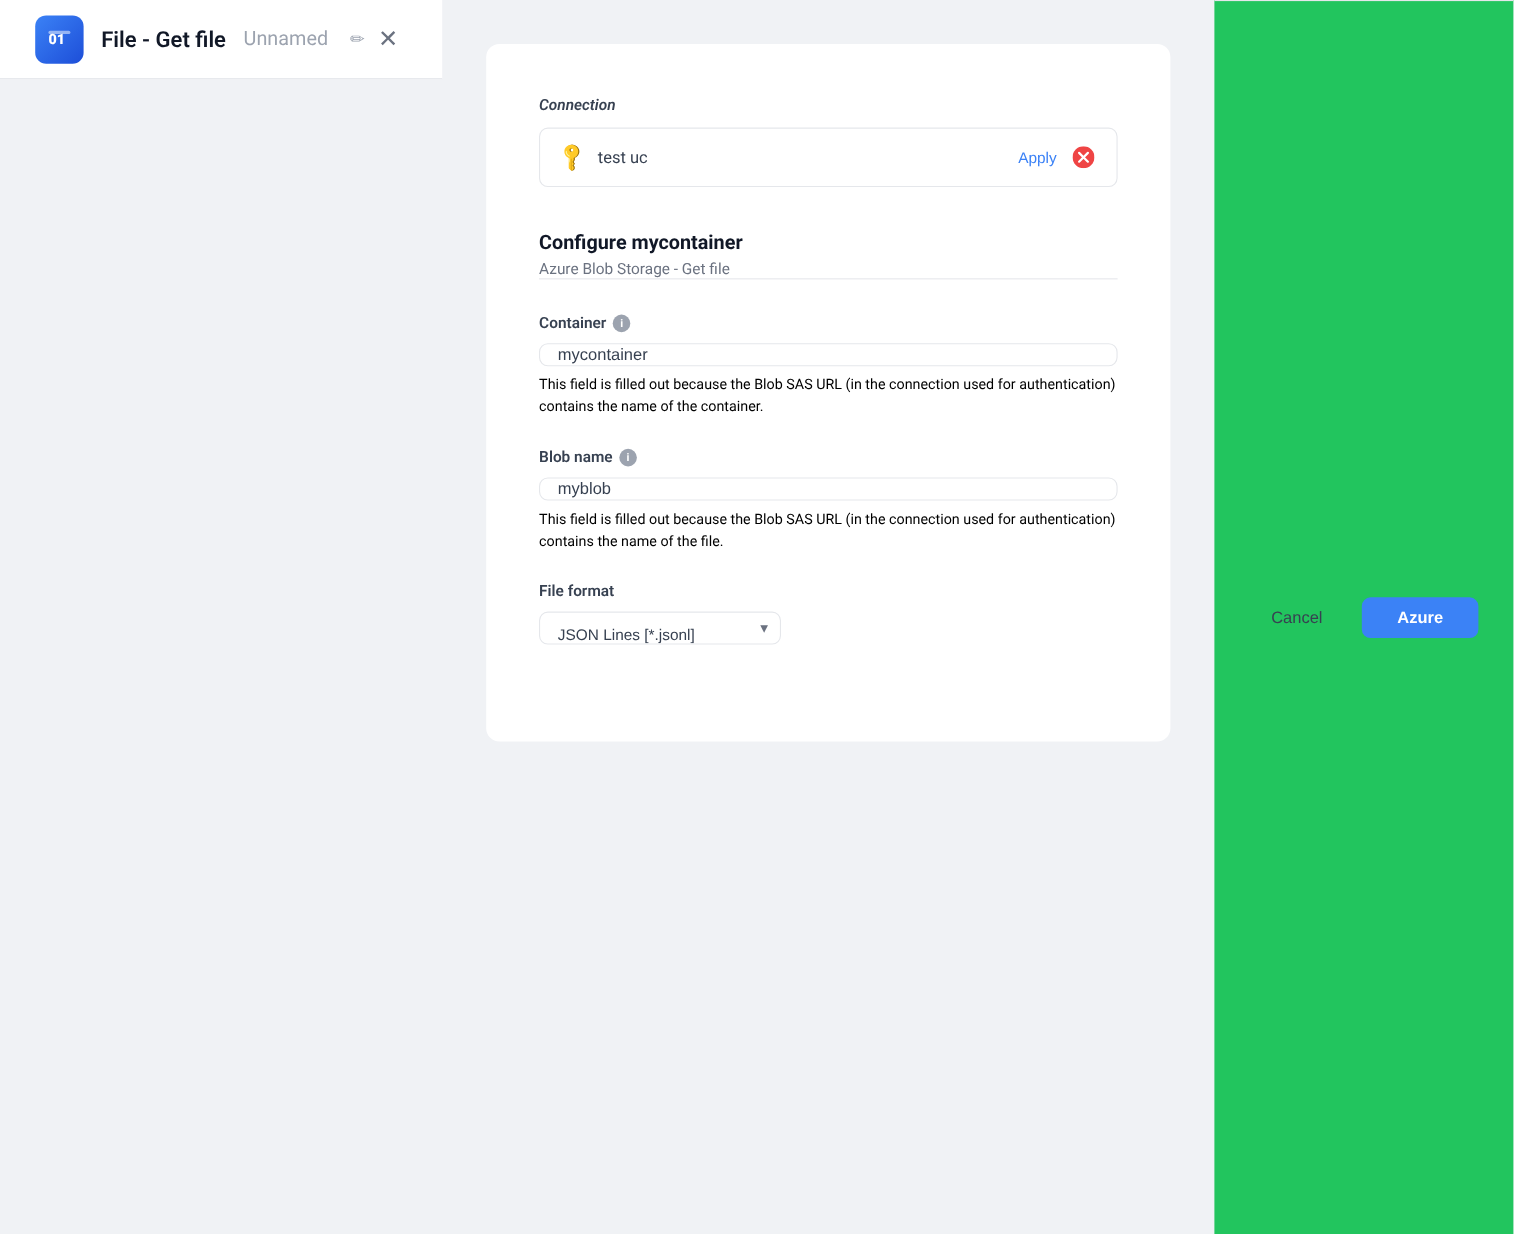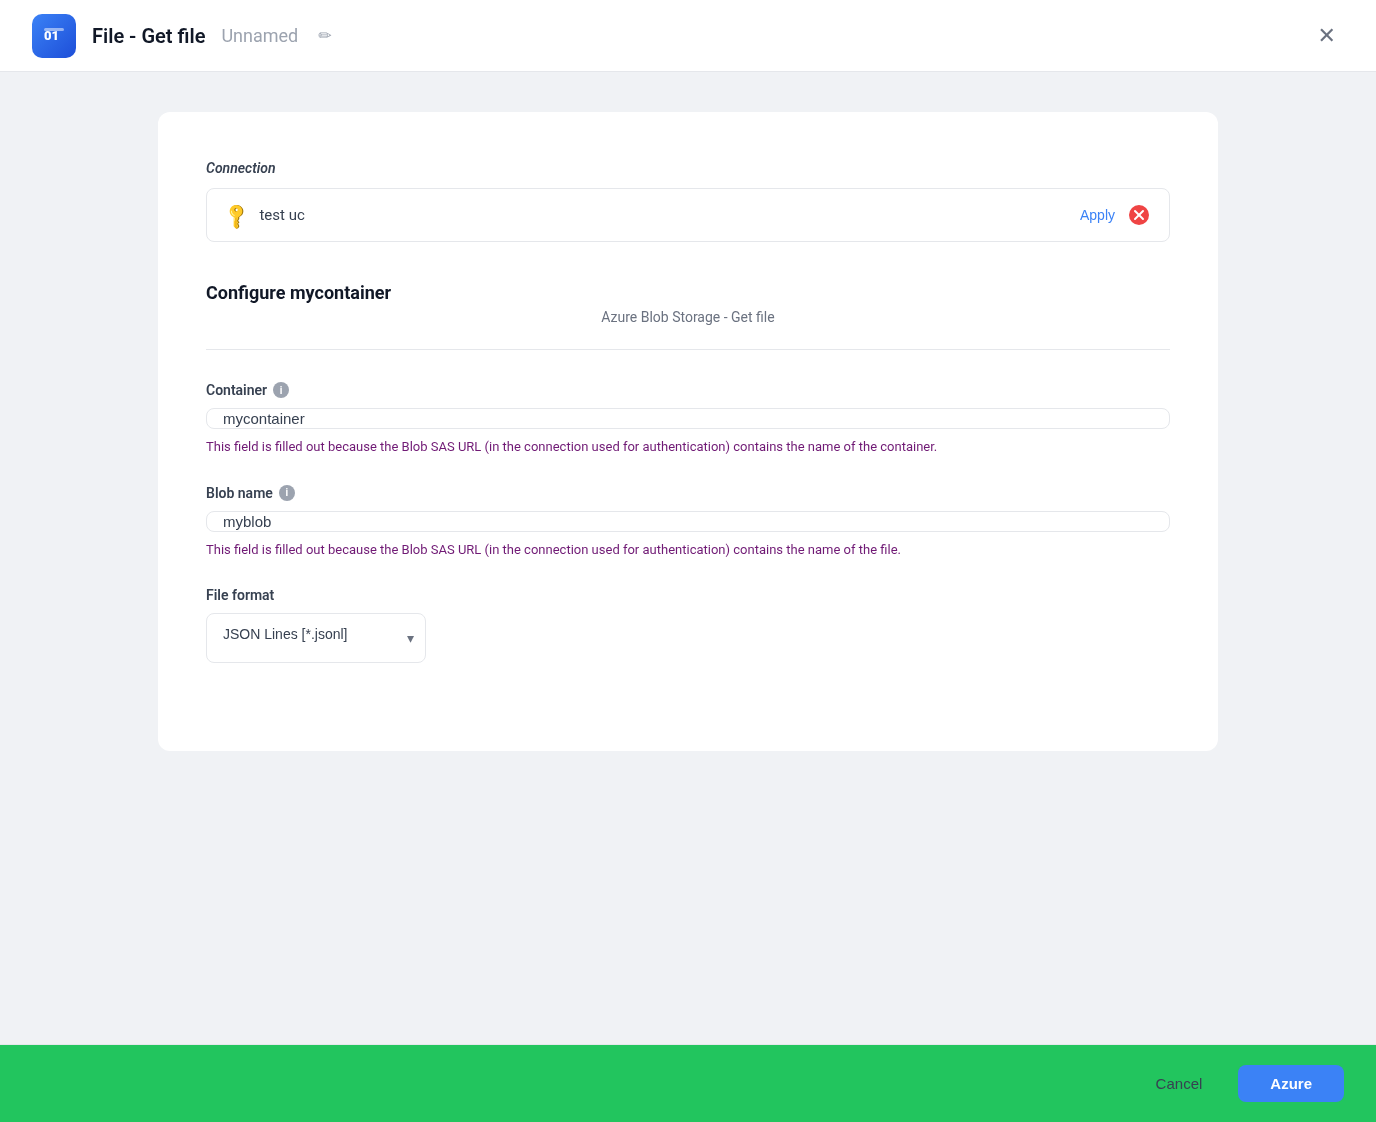--- a/index.html
+++ b/index.html
@@ -16,21 +16,21 @@
       display: flex;
       align-items: center;
       justify-content: center;
     }
 
     .modal-overlay {
       width: 1376px;
       min-height: 1122px;
       background: #f0f2f5;
       display: flex;
-      flex-direction: column;
+      flex-direction: row;
     }
 
     .modal-header {
       background: #ffffff;
       border-bottom: 1px solid #e5e7eb;
       padding: 0 32px;
       height: 72px;
       display: flex;
       align-items: center;
       justify-content: space-between;
@@ -178,22 +178,20 @@
     .configure-title {
       font-size: 18px;
       font-weight: 700;
       color: #111827;
       margin-bottom: 6px;
     }
 
     .configure-subtitle {
       font-size: 14px;
       color: #6b7280;
-      margin-bottom: 24px;
-      text-align: center;
     }
 
     .field-section {
       margin-bottom: 28px;
     }
 
     .field-label {
       font-size: 14px;
       font-weight: 600;
       color: #374151;
@@ -224,35 +222,35 @@
       border-radius: 8px;
       padding: 1px 16px;
       font-size: 15px;
       color: #374151;
       outline: none;
       background: #fff;
     }
 
     .field-hint {
       font-size: 13px;
-      color: #701a75;
+      color: #000000;
       margin-top: 8px;
       line-height: 1.5;
     }
 
     .select-wrapper {
       position: relative;
       width: 220px;
     }
 
     .select-input {
       width: 100%;
       border: 1px solid #e5e7eb;
       border-radius: 8px;
-      padding: 12px 40px 20px 16px;
+      padding: 12px 40px 0 16px;
       font-size: 14px;
       color: #374151;
       appearance: none;
       outline: none;
       background: #fff;
       cursor: pointer;
     }
 
     .select-arrow {
       position: absolute;

